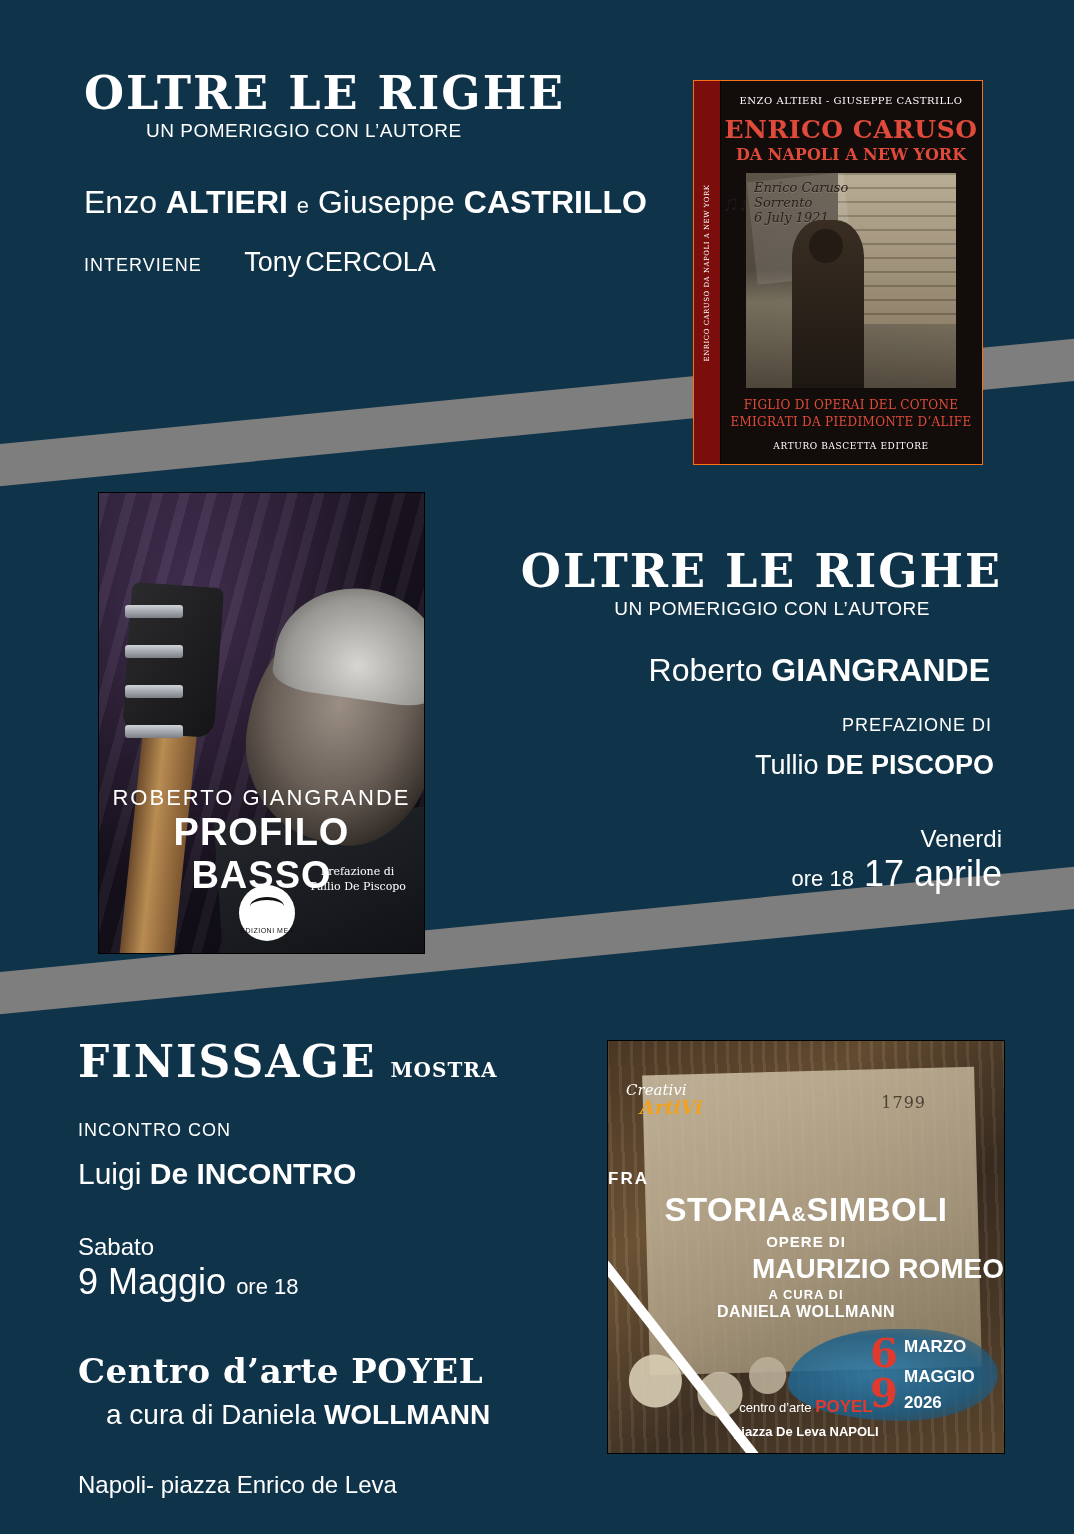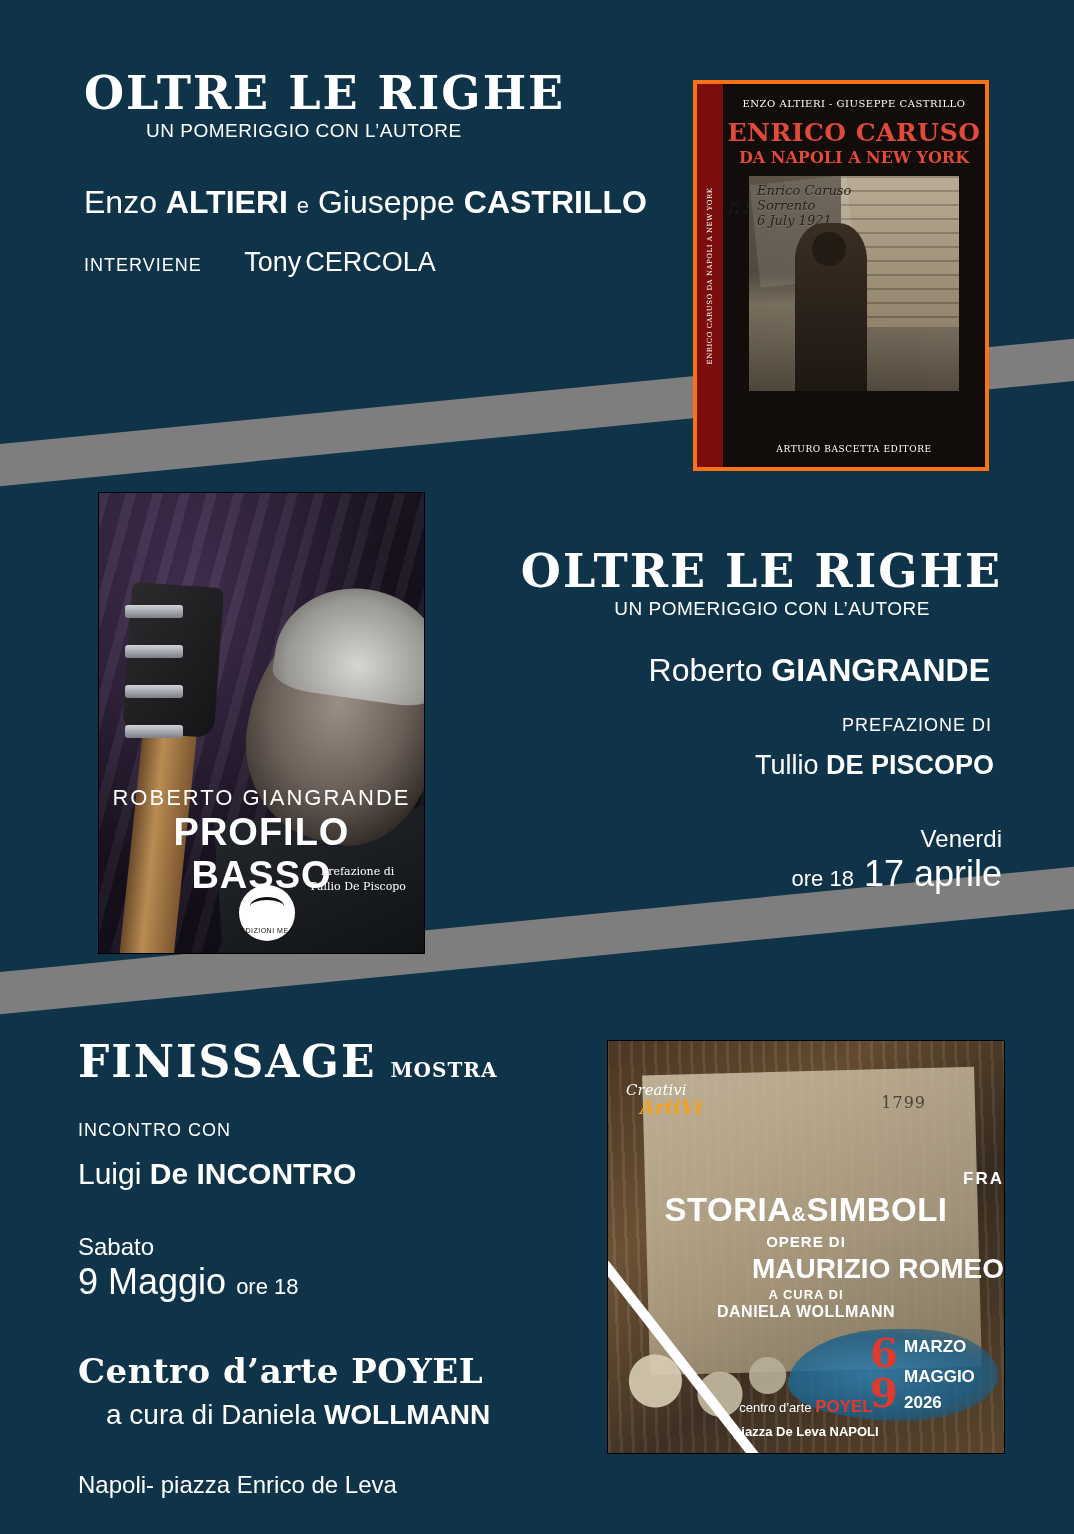--- a/index.html
+++ b/index.html
@@ -81,21 +81,21 @@
   #sec1 .dates { margin-top: 64px; }
 
   
   #book1 {
     position: absolute;
     top: 80px;
     left: 693px;
     width: 288px;
     height: 383px;
     background: #120d0b;
-    border: 4px solid #f97316;
+    border: 1px solid #f97316;
     overflow: hidden;
     z-index: 3;
   }
   #book1 .spine {
     position: absolute;
     left: 0; top: 0; bottom: 0;
     width: 26px;
     background: #7b0d0d;
     border-right: 1px solid #000;
   }
@@ -447,21 +447,21 @@
     left: 0; right: 0; top: 86px;
     text-align: center;
     font-size: 38px;
     font-weight: bold;
     color: #ffffff;
     letter-spacing: 1px;
   }
   #poster3 .p-fra {
     position: absolute;
     left: 0; right: 0; top: 128px;
-    text-align: right;
+    text-align: left;
     font-size: 17px;
     font-weight: bold;
     color: #ffffff;
     letter-spacing: 2px;
   }
   #poster3 .p-storia {
     position: absolute;
     left: 0; right: 0; top: 150px;
     text-align: center;
     font-size: 33px;
@@ -603,20 +603,24 @@
   <div class="b-authors">ENZO ALTIERI - GIUSEPPE CASTRILLO</div>
   <div class="b-title">ENRICO CARUSO</div>
   <div class="b-subtitle">DA NAPOLI A NEW YORK</div>
   <div class="notes">♫♪</div>
   <div class="photo">
     <div class="building"></div>
     <div class="hand"></div>
     <div class="sign">Enrico&nbsp;Caruso<br>Sorrento<br>6 July 1921</div>
     <div class="figure"></div>
     <div class="head"></div>
+  </div>
+  <div class="b-foot1">
+    <span>FIGLIO DI OPERAI DEL COTONE</span><br>
+    <span>EMIGRATI DA PIEDIMONTE D’ALIFE</span>
   </div>
   <div class="b-foot2">ARTURO BASCETTA EDITORE</div>
 </div>
 
 <div class="section" id="sec2">
   <div class="headline">OLTRE LE RIGHE</div>
   <div class="sub sub-headline">UN POMERIGGIO CON L’AUTORE</div>
 
   <div class="names name-line">
     <span>Roberto</span>

